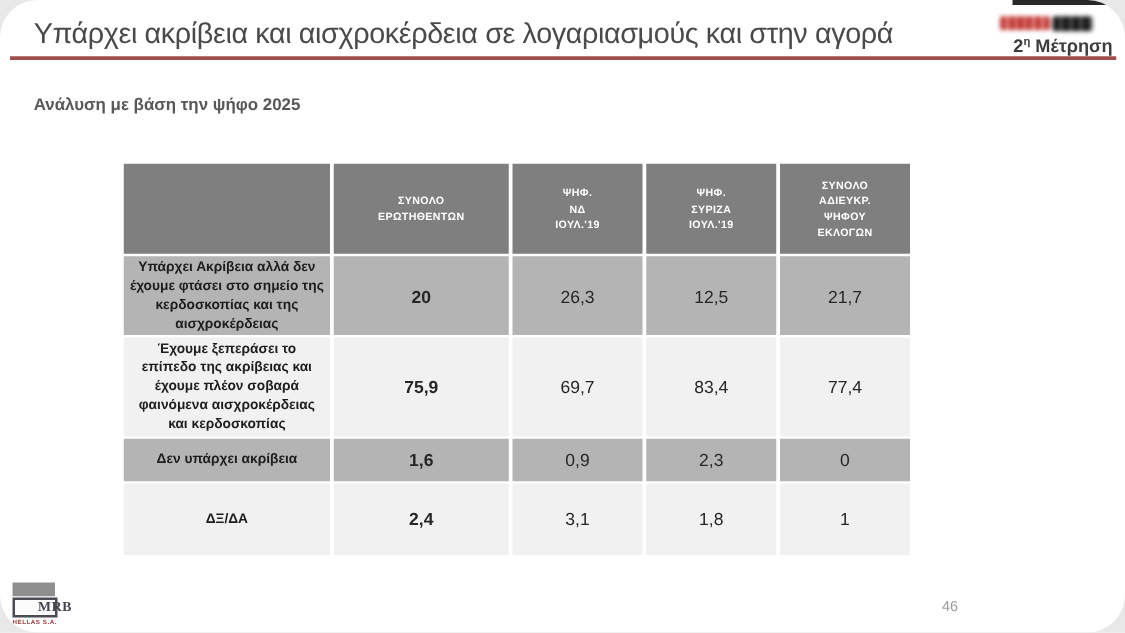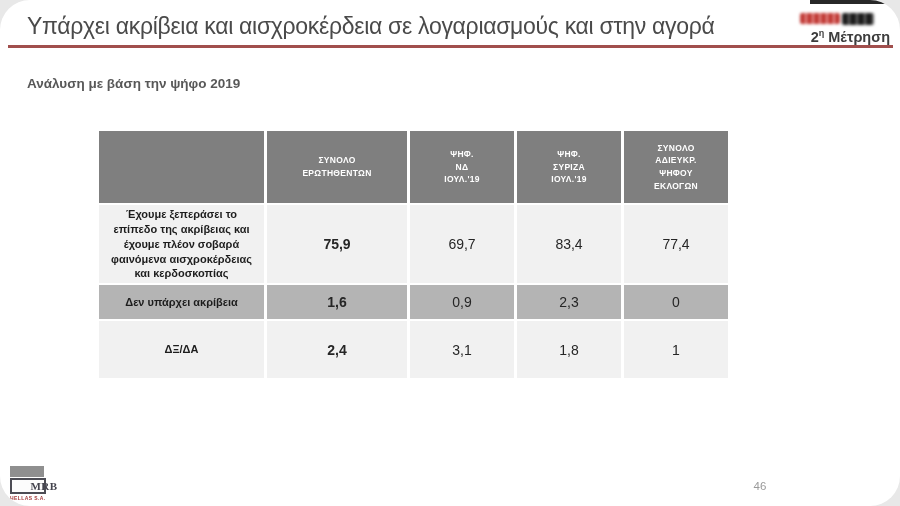--- a/index.html
+++ b/index.html
@@ -189,21 +189,21 @@
 
   <div class="slide-title">Υπάρχει ακρίβεια και αισχροκέρδεια  σε λογαριασμούς και στην αγορά</div>
   <div class="top-corner-bar"></div>
   <div class="brand-logo">
     <span class="part-red"></span>
     <span class="part-dark"></span>
   </div>
   <div class="measurement"><span>2</span><sup>η</sup><span> Μέτρηση</span></div>
   <div class="title-rule"></div>
 
-  <div class="analysis-label">Ανάλυση με βάση την ψήφο 2019</div>
+  <div class="analysis-label">Ανάλυση με βάση την ψήφο 2025</div>
 
   <table class="results-table">
     <colgroup>
       <col class="c-label">
         <col class="c-total">
         <col class="c-party">
         <col class="c-party">
         <col class="c-party">
     </colgroup>
     <thead>
@@ -217,20 +217,27 @@
         <th>ΨΗΦ.
 ΣΥΡΙΖΑ
 ΙΟΥΛ.'19</th>
         <th>ΣΥΝΟΛΟ
 ΑΔΙΕΥΚΡ.
 ΨΗΦΟΥ
 ΕΚΛΟΓΩΝ</th>
       </tr>
     </thead>
     <tbody>
+      <tr class="row-odd r1">
+        <td class="row-label">Υπάρχει Ακρίβεια αλλά δεν έχουμε φτάσει στο σημείο της κερδοσκοπίας και της αισχροκέρδειας</td>
+        <td class="val val-total">20</td>
+        <td class="val">26,3</td>
+        <td class="val">12,5</td>
+        <td class="val">21,7</td>
+      </tr>
       <tr class="row-even r2">
         <td class="row-label">Έχουμε ξεπεράσει το επίπεδο της ακρίβειας και έχουμε πλέον σοβαρά φαινόμενα αισχροκέρδειας και κερδοσκοπίας</td>
         <td class="val val-total">75,9</td>
         <td class="val">69,7</td>
         <td class="val">83,4</td>
         <td class="val">77,4</td>
       </tr>
       <tr class="row-odd r3">
         <td class="row-label">Δεν υπάρχει ακρίβεια</td>
         <td class="val val-total">1,6</td>

